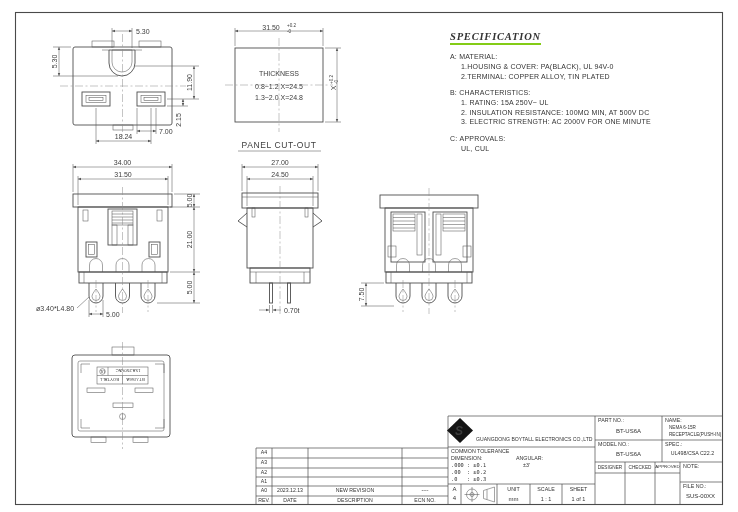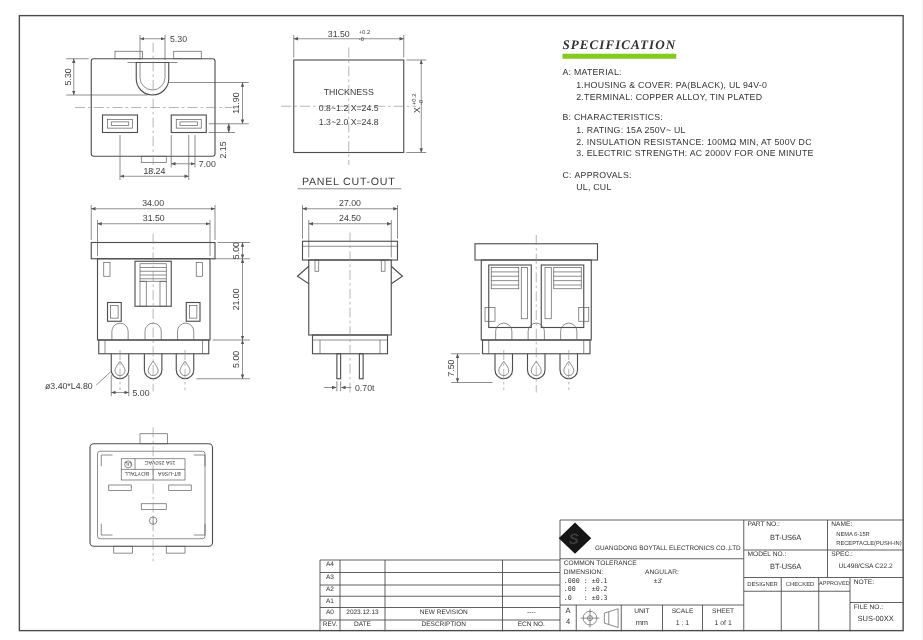--- a/index.html
+++ b/index.html
@@ -16,21 +16,21 @@
   .dimS{font-size:4.6px;}
   .inner{font-size:7px;}
   .cap{font-size:8.5px;letter-spacing:0.6px;}
   .lbl{font-size:4.4px;}
   .c{position:absolute;color:#333;line-height:1.1;}
   .ctr{text-align:center;}
   .mono{font-family:"DejaVu Sans Mono",monospace;white-space:pre;}
   #specblock{position:absolute;left:450px;top:26px;width:288px;}
   #specblock .spec-title{display:inline-block;font-family:"Liberation Serif",serif;
       font-style:italic;font-weight:bold;font-size:10.5px;letter-spacing:0.8px;
-      border-bottom:4px solid #84cc16;padding-bottom:1px;}
+      border-bottom:2px solid #84cc16;padding-bottom:1px;}
   #specblock .sec{margin-top:8px;font-size:7px;letter-spacing:0.2px;}
   #specblock .sec-head{white-space:nowrap;}
   #specblock .sec-items{margin-left:11px;margin-top:2px;}
   #specblock .sec-items div{line-height:9.5px;white-space:nowrap;}
 </style>
 </head>
 <body>
 
 <div id="sheet">
 

